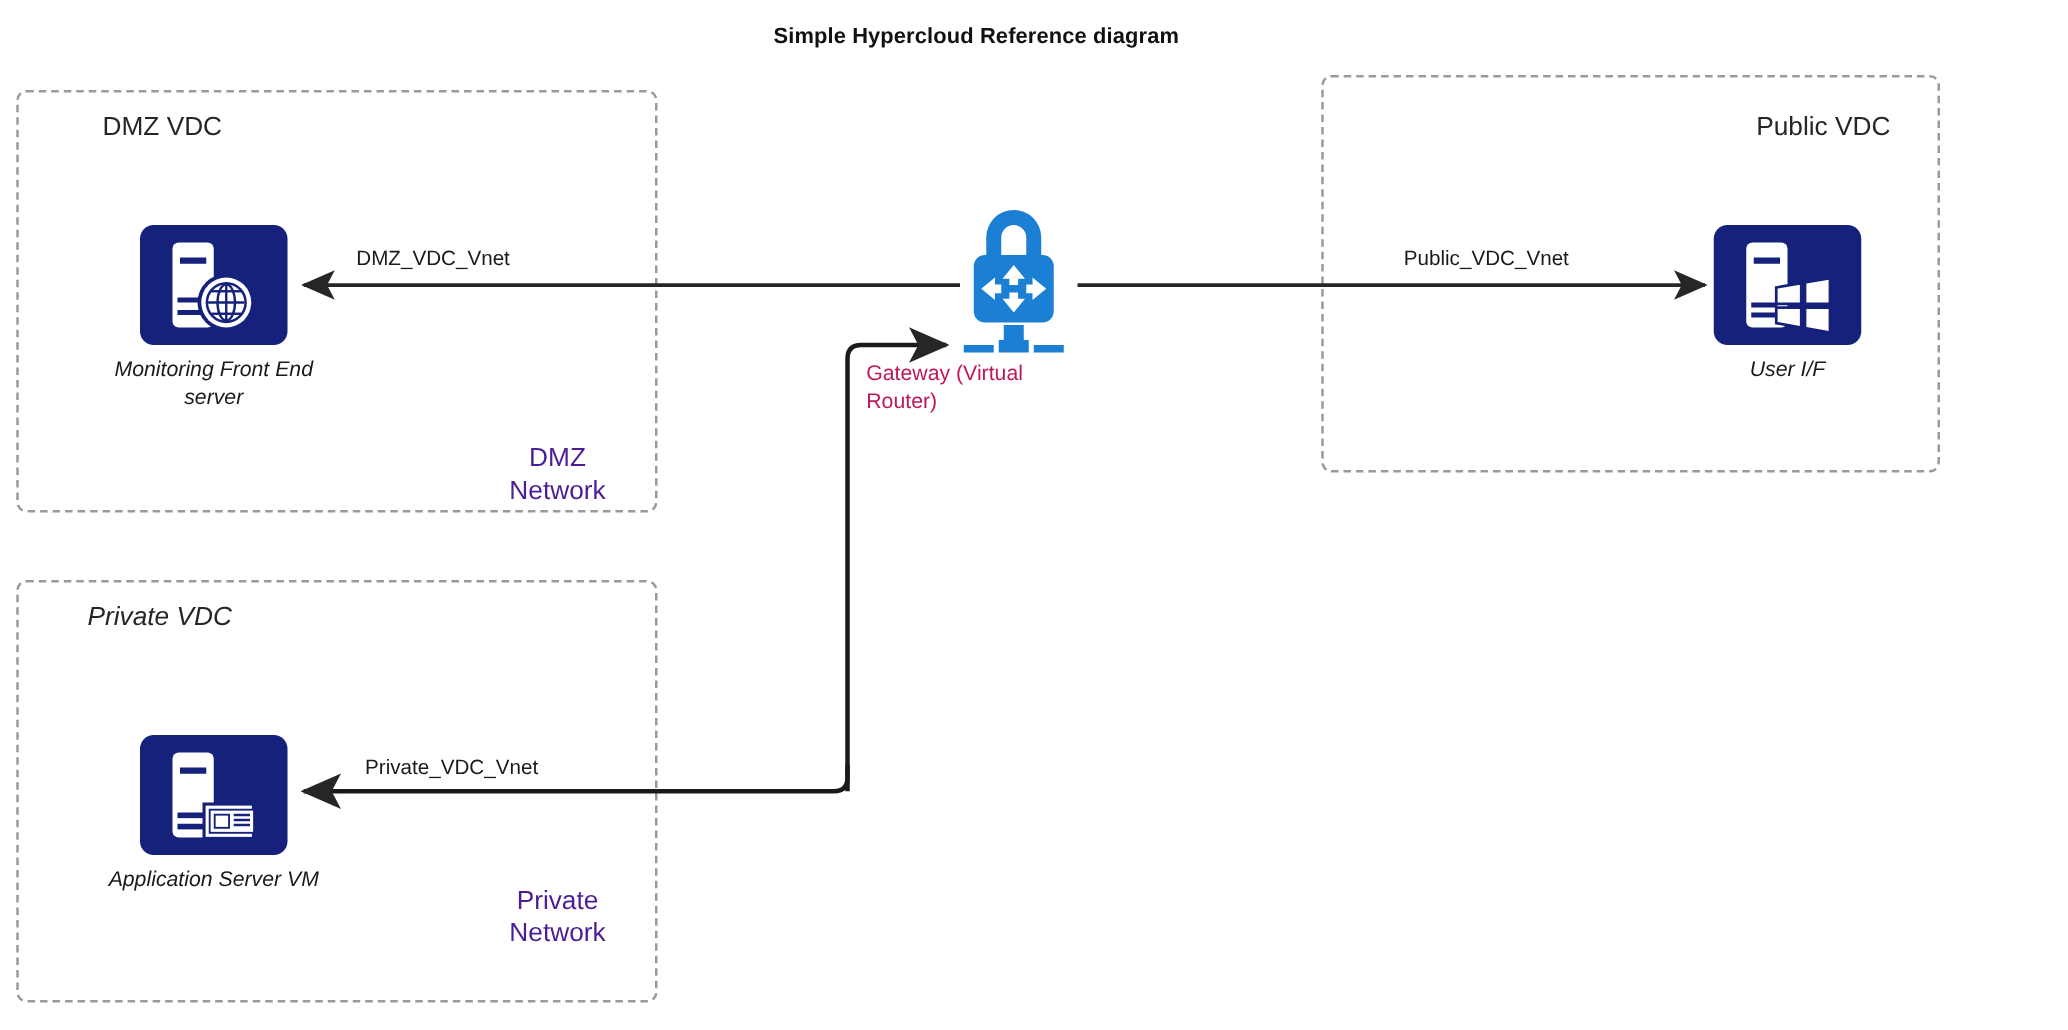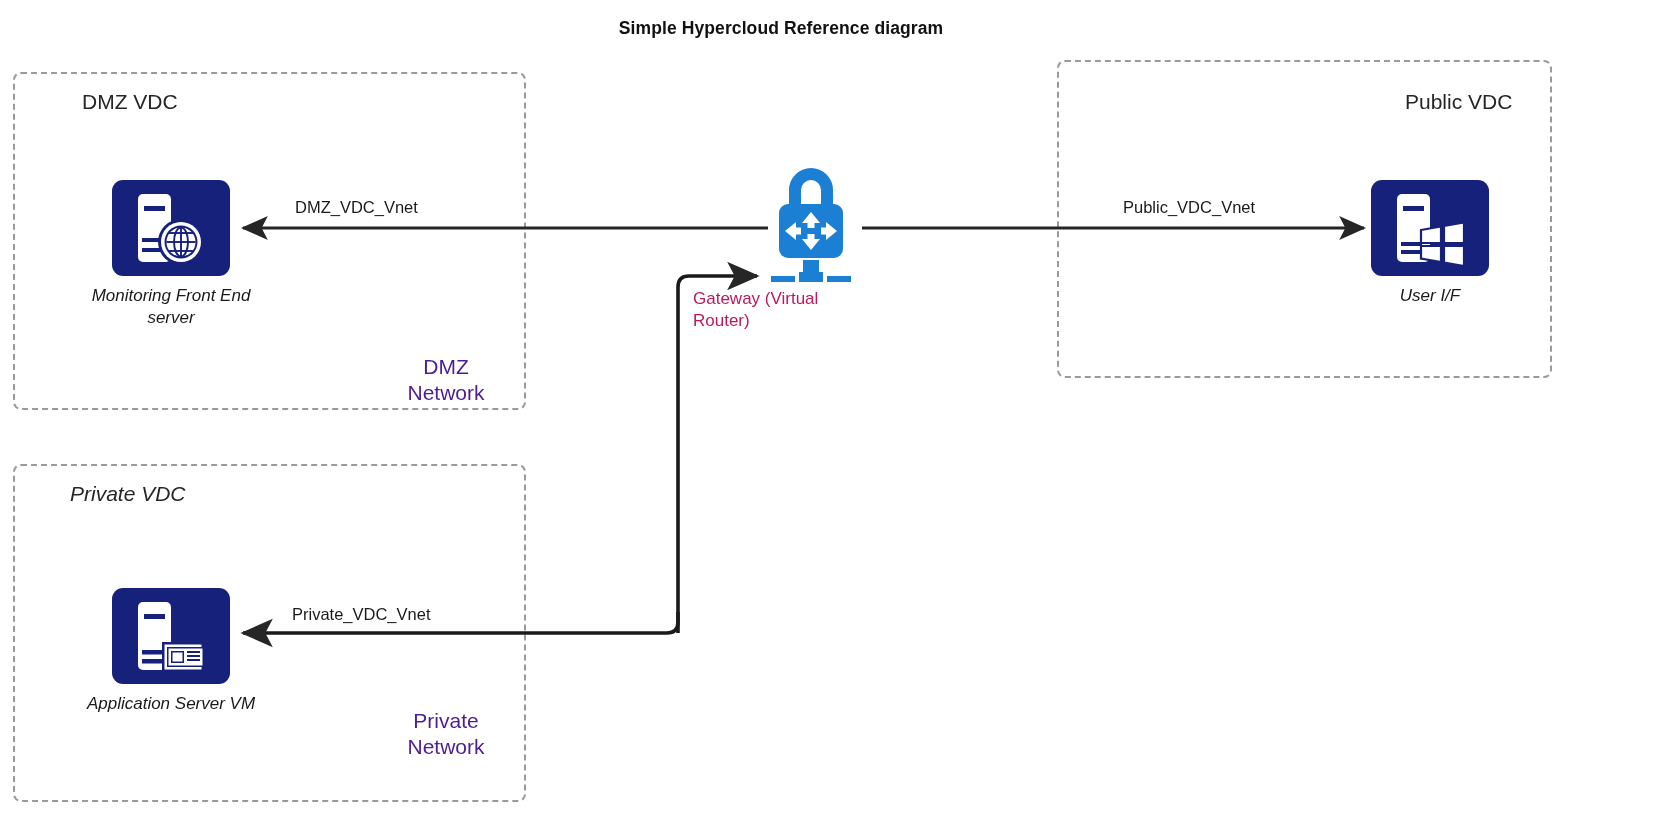--- a/index.html
+++ b/index.html
@@ -248,17 +248,17 @@
     </g>
 
     <g>
 
       <path d="M 678 633 L 678 287 Q 678 276 689 276 L 757 276" stroke="#1a1a1a" stroke-width="3.6" fill="none" marker-end="url(#arrow-end)"></path>
 
       <path d="M 678 612 L 678 622 Q 678 633 667 633 L 243 633" stroke="#1a1a1a" stroke-width="3.6" fill="none" marker-end="url(#arrow-end)"></path>
     </g>
   </svg>
 
-  <div class="edge-label" style="left:295px; top:198px;">DMZ_VDC_Vnet</div>
+  <div class="edge-label" style="left:285px; top:198px;">DMZ_VDC_Vnet</div>
   <div class="edge-label" style="left:1123px; top:198px;">Public_VDC_Vnet</div>
   <div class="edge-label" style="left:292px; top:605px;">Private_VDC_Vnet</div>
 
 </div>
 
 </body></html>

